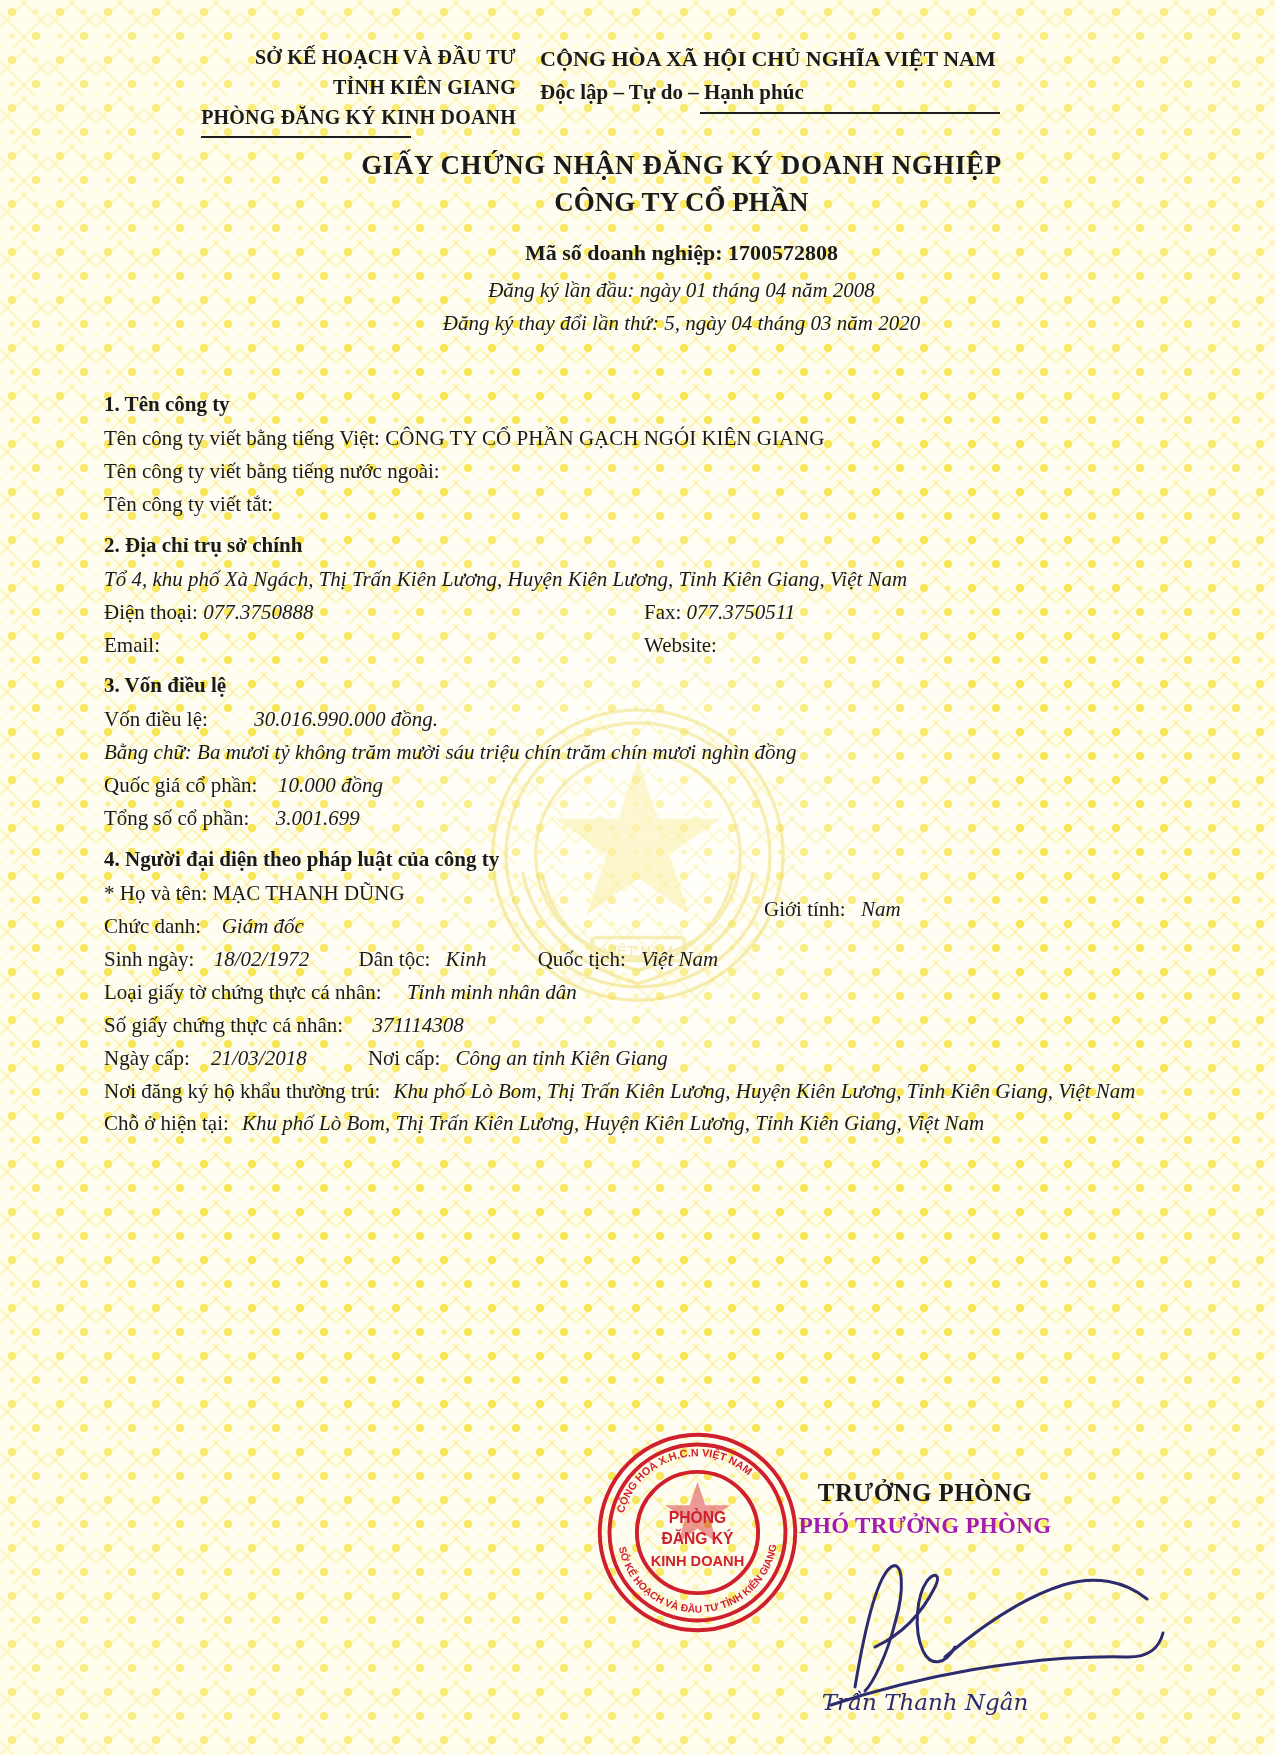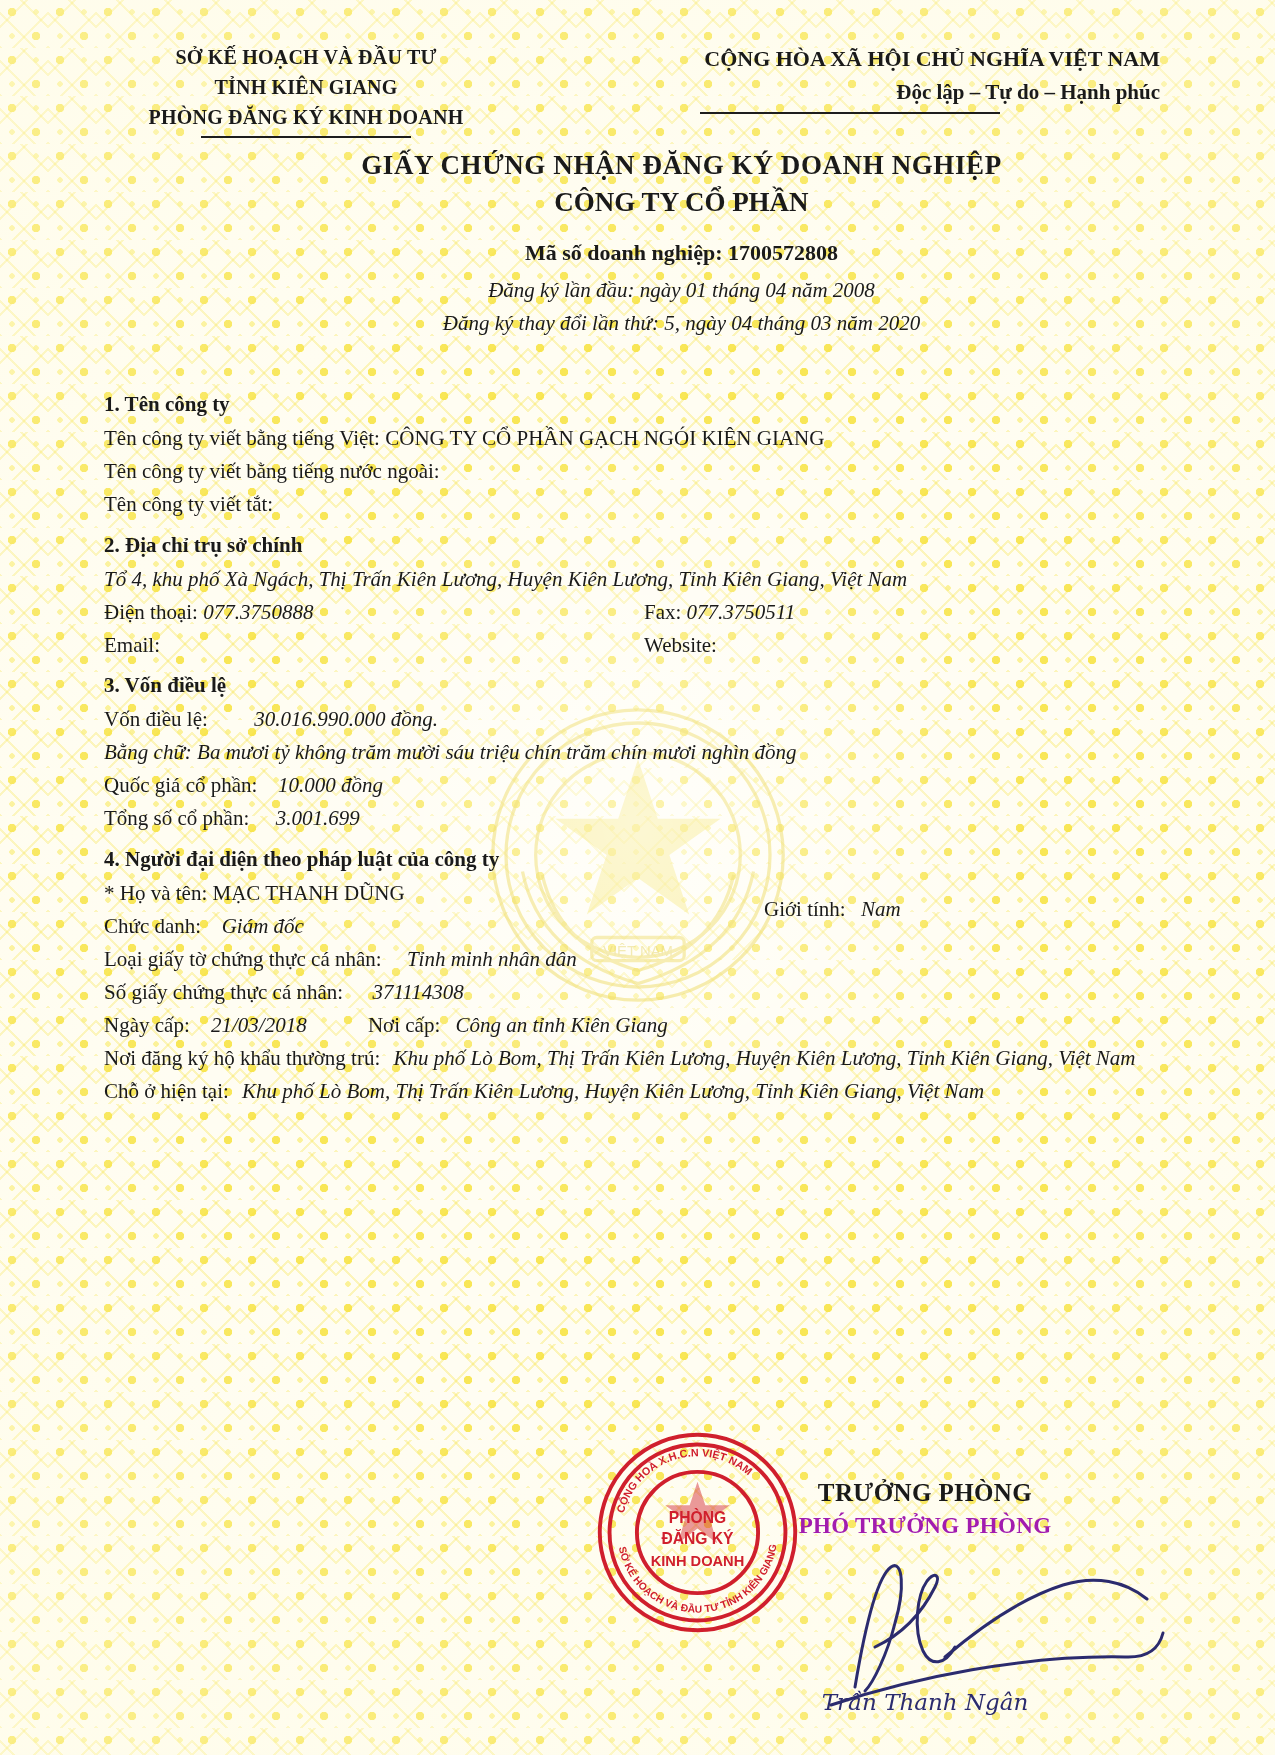--- a/index.html
+++ b/index.html
@@ -63,40 +63,40 @@
 
   .hdr {
     position: absolute;
     top: 42px;
     width: 100%;
   }
   .hdr-left {
     position: absolute;
     left: 96px;
     width: 420px;
-    text-align: center;
+    text-align: right;
     line-height: 1.5;
   }
   .hdr-left .l {
     font-size: 20px;
     font-weight: bold;
     letter-spacing: .2px;
     white-space: nowrap;
   }
   .hdr-left .rule {
     width: 210px;
     height: 2px;
     background: #1d1d1d;
     margin: 4px auto 0;
   }
   .hdr-right {
     position: absolute;
     left: 540px;
     width: 620px;
-    text-align: right;
+    text-align: left;
     line-height: 1.55;
   }
   .hdr-right .l1 {
     font-size: 22px;
     font-weight: bold;
   }
   .hdr-right .l2 {
     font-size: 21px;
     font-weight: bold;
   }
@@ -328,20 +328,28 @@
       <span>MẠC THANH DŨNG</span>
       <span class="col-right2">
         <span>Giới tính:</span>
         <span class="ital" style="margin-left:10px">Nam</span>
       </span>
     </div>
     <div class="row">
       <span>Chức danh:</span>
       <span style="display:inline-block;width:10px"></span>
       <span class="ital">Giám đốc</span>
+    </div>
+    <div class="row tworow">
+      <span>Sinh ngày:</span>
+      <span class="ital" style="margin-left:14px">18/02/1972</span>
+      <span style="margin-left:44px">Dân tộc:</span>
+      <span class="ital" style="margin-left:10px">Kinh</span>
+      <span style="margin-left:46px">Quốc tịch:</span>
+      <span class="ital" style="margin-left:10px">Việt Nam</span>
     </div>
     <div class="row">
       <span>Loại giấy tờ chứng thực cá nhân:</span>
       <span class="ital" style="margin-left:20px">Tỉnh minh nhân dân</span>
     </div>
     <div class="row">
       <span>Số giấy chứng thực cá nhân:</span>
       <span class="ital" style="margin-left:24px">371114308</span>
     </div>
     <div class="row">

